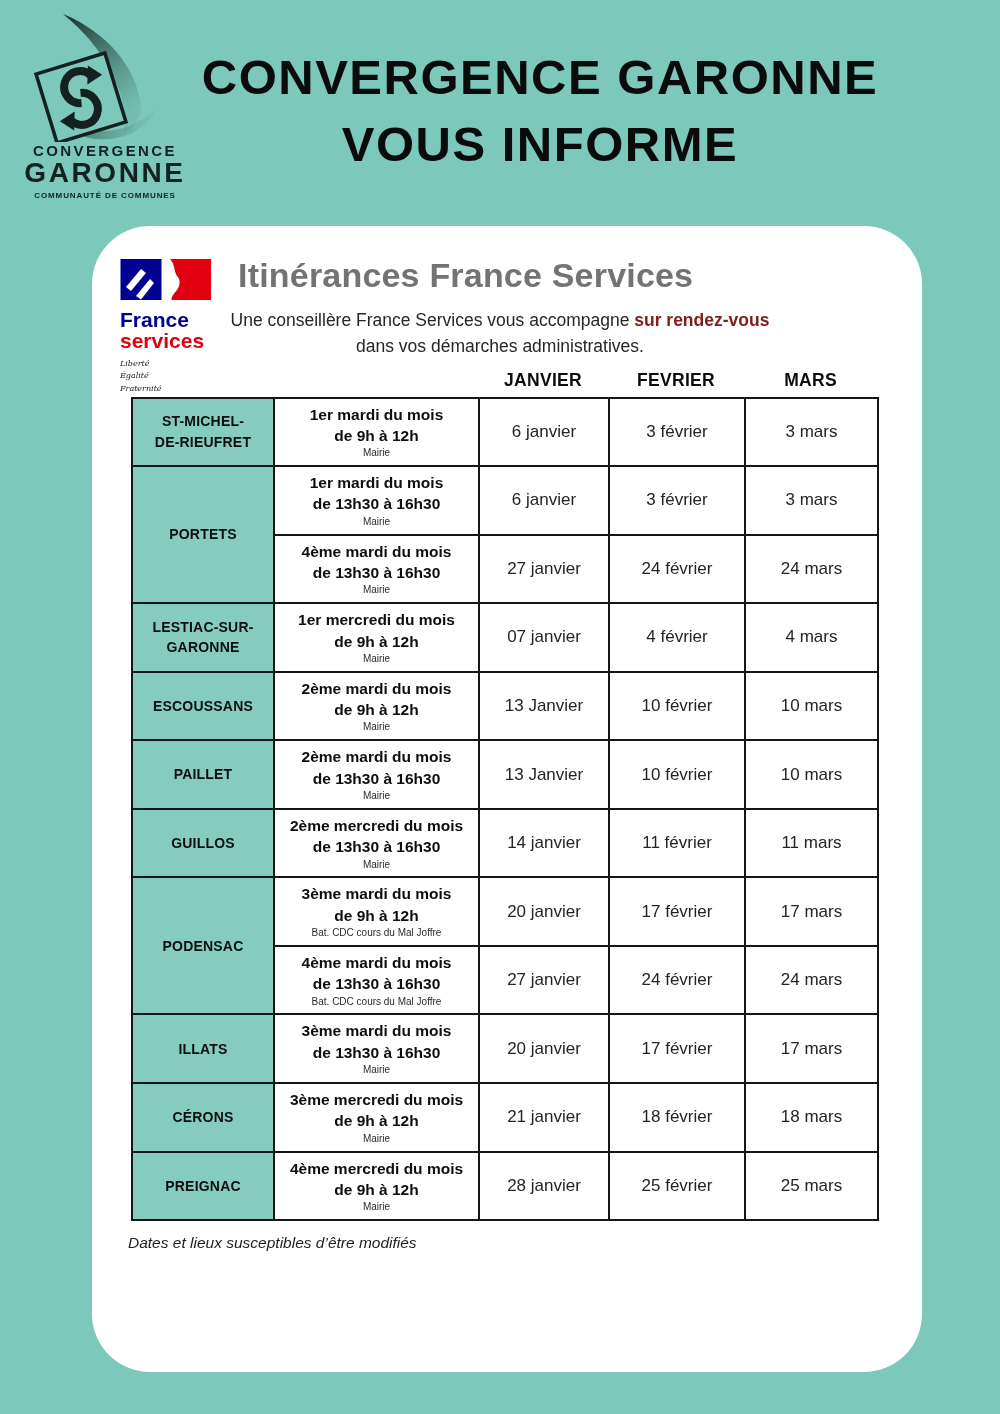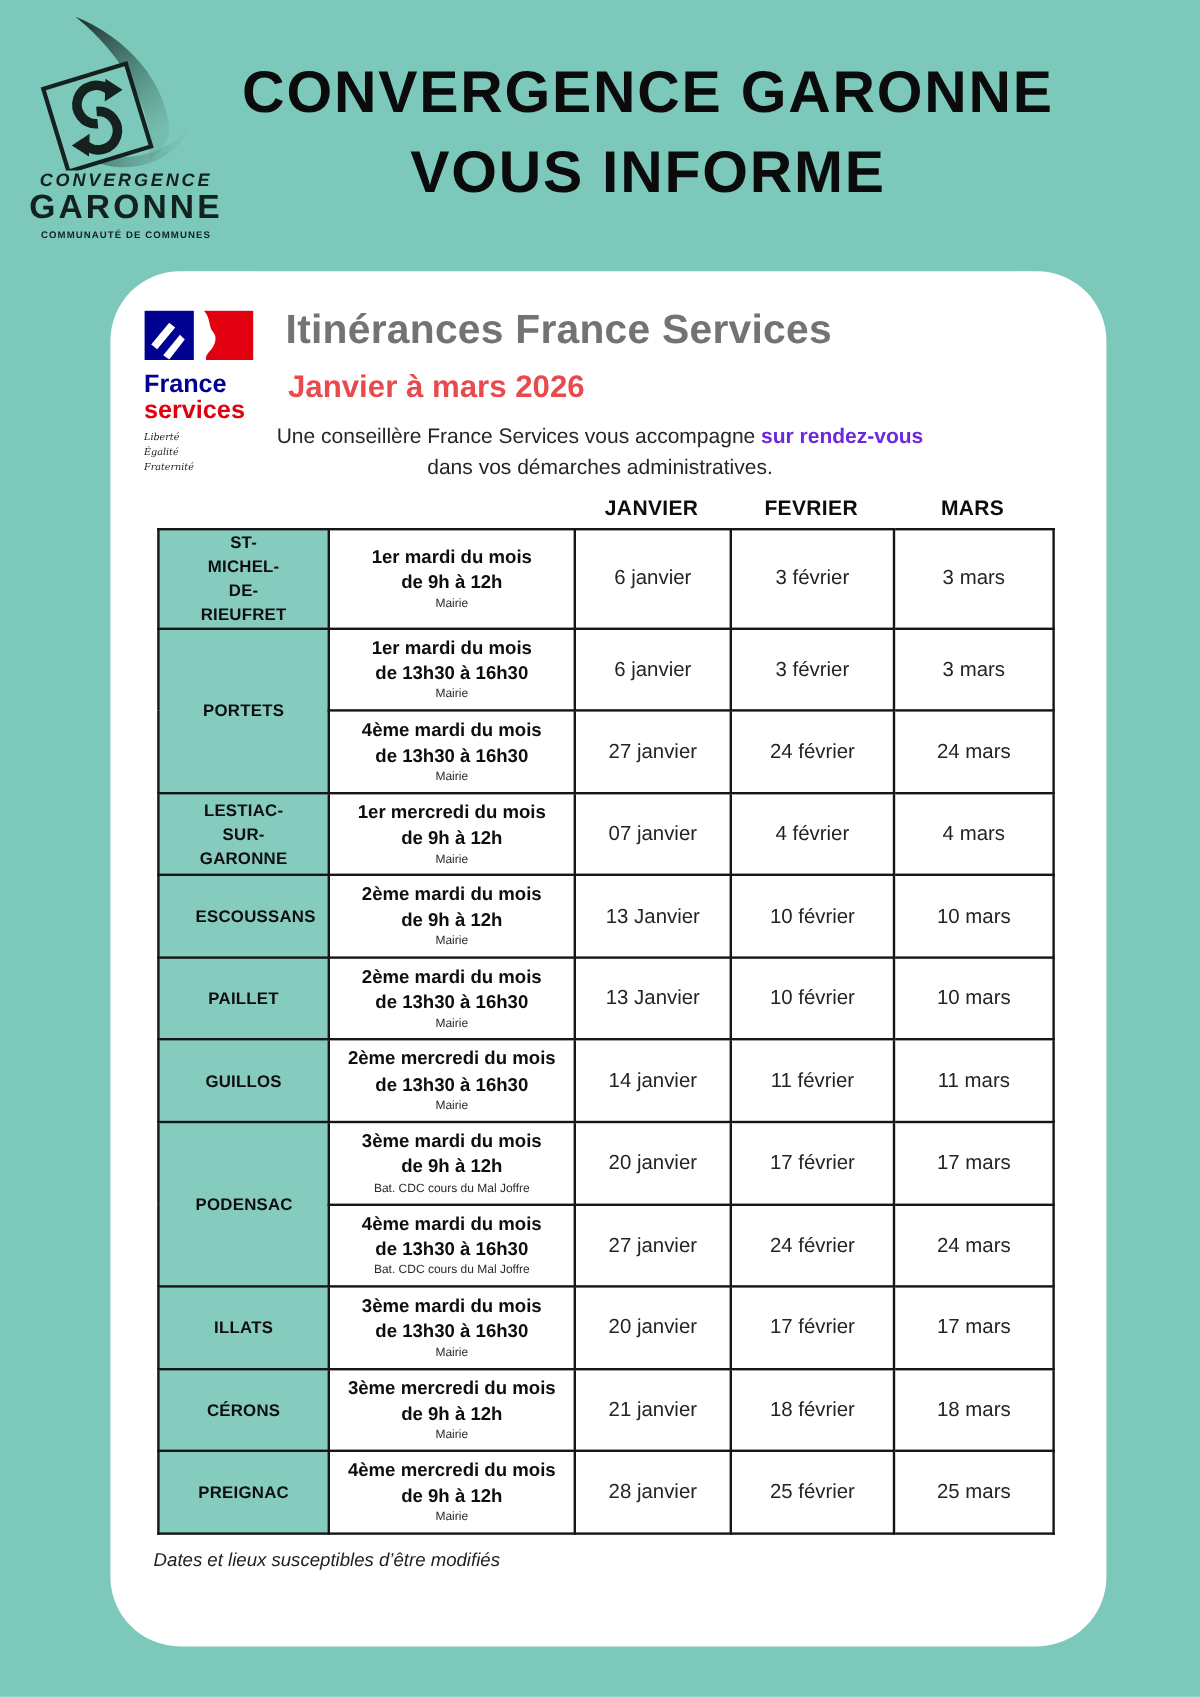--- a/index.html
+++ b/index.html
@@ -17,21 +17,21 @@
   body{
     width:1000px;height:1414px;position:relative;overflow:hidden;
     background:var(--teal);
     font-family:"Liberation Sans", sans-serif;
     color:var(--ink);
   }
 
   
   .cg-logo{position:absolute;left:16px;top:6px;width:178px;text-align:center;}
   .cg-mark{display:block;margin:0 auto;}
-  .cg-line1{font-size:15px;font-weight:600;letter-spacing:2.4px;color:#13221f;margin-top:0;font-style:italic;}
+  .cg-line1{font-size:15px;font-weight:600;letter-spacing:2.4px;color:#13221f;margin-top:0;}
   .cg-line2{font-size:28px;font-weight:700;letter-spacing:2.6px;color:#13221f;line-height:1.02;}
   .cg-line3{font-size:8px;font-weight:700;letter-spacing:0.9px;color:#13221f;margin-top:3px;}
   .main-title{
     position:absolute;left:80px;right:0;top:44px;text-align:center;
     font-size:49px;font-weight:800;letter-spacing:1.5px;line-height:67px;color:#0b0b0b;
   }
 
   
   .card{
     position:absolute;left:92px;top:226px;width:830px;height:1146px;
@@ -39,31 +39,31 @@
   }
   .fs-logo{position:absolute;left:28px;top:32px;width:120px;}
   .fs-name{font-weight:700;font-size:21px;line-height:1.0;margin-top:3px;}
   .fs-fr{color:var(--fs-blue);}
   .fs-sv{color:var(--fs-red);}
   .fs-motto{font-family:"DejaVu Serif", serif;font-style:italic;font-size:8px;color:#222;
     margin-top:7px;line-height:1.55;}
   .card-title{margin:30px 24px 0 146px;font-size:34px;font-weight:700;color:#737373;letter-spacing:0.2px;}
   .card-subtitle{margin:12px 0 0 148px;font-size:26px;font-weight:700;color:var(--red);}
   .intro{margin:12px 134px 0 120px;text-align:center;font-size:17.5px;color:#262626;line-height:1.5;}
-  .intro b{color:#6d28d9;text-align:center;}
+  .intro b{color:#7f1d1d;text-align:center;}
 
   .months{display:flex;margin:10px 0 6px 386px;}
   .months span{display:block;text-align:center;font-weight:800;font-size:17.5px;letter-spacing:0.3px;color:#0d0d0d;}
   .m-jan{width:130px;}.m-fev{width:136px;}.m-mar{width:133px;}
 
   table.sched{margin-left:39px;border-collapse:collapse;table-layout:fixed;width:746px;}
   table.sched td{border:2px solid #161616;vertical-align:middle;}
   table.sched tr{height:68px;}
   .loc-cell{background:var(--cell-teal);font-weight:700;font-size:14px;text-align:center;
-    padding:0 30px;letter-spacing:0.2px;color:#0e0e0e;line-height:1.45;}
+    padding:0 17px;letter-spacing:0.2px;color:#0e0e0e;line-height:1.45;}
   .sched-cell{text-align:center;padding:5px 4px;}
   .sched-when{font-weight:700;font-size:15.5px;line-height:1.38;color:#0e0e0e;}
   .sched-where{font-size:10px;color:#2b2b2b;line-height:1.38;}
   .date-cell{text-align:center;font-size:17px;color:#242424;border-radius:19px;}
 
   .note{font-style:italic;font-size:15.5px;color:#1e1e1e;margin:13px 0 0 36px;}
 </style>
 </head>
 <body>
 
@@ -116,21 +116,20 @@
         <span class="fs-sv">services</span>
       </div>
       <div class="fs-motto">
         <div>Liberté</div>
         <div>Égalité</div>
         <div>Fraternité</div>
       </div>
     </div>
 
     <h1 class="card-title" style="margin-bottom:0;">Itinérances France Services</h1>
-    <h2 class="card-subtitle" style="margin-bottom:0;">Janvier à mars 2026</h2>
 
     <p class="intro"><span>Une conseillère France Services vous accompagne </span><b>sur rendez-vous</b><br><span>dans vos démarches administratives.</span></p>
 
     <div class="months">
       <span class="m-jan">JANVIER</span>
       <span class="m-fev">FEVRIER</span>
       <span class="m-mar">MARS</span>
     </div>
 
     <table class="sched">

